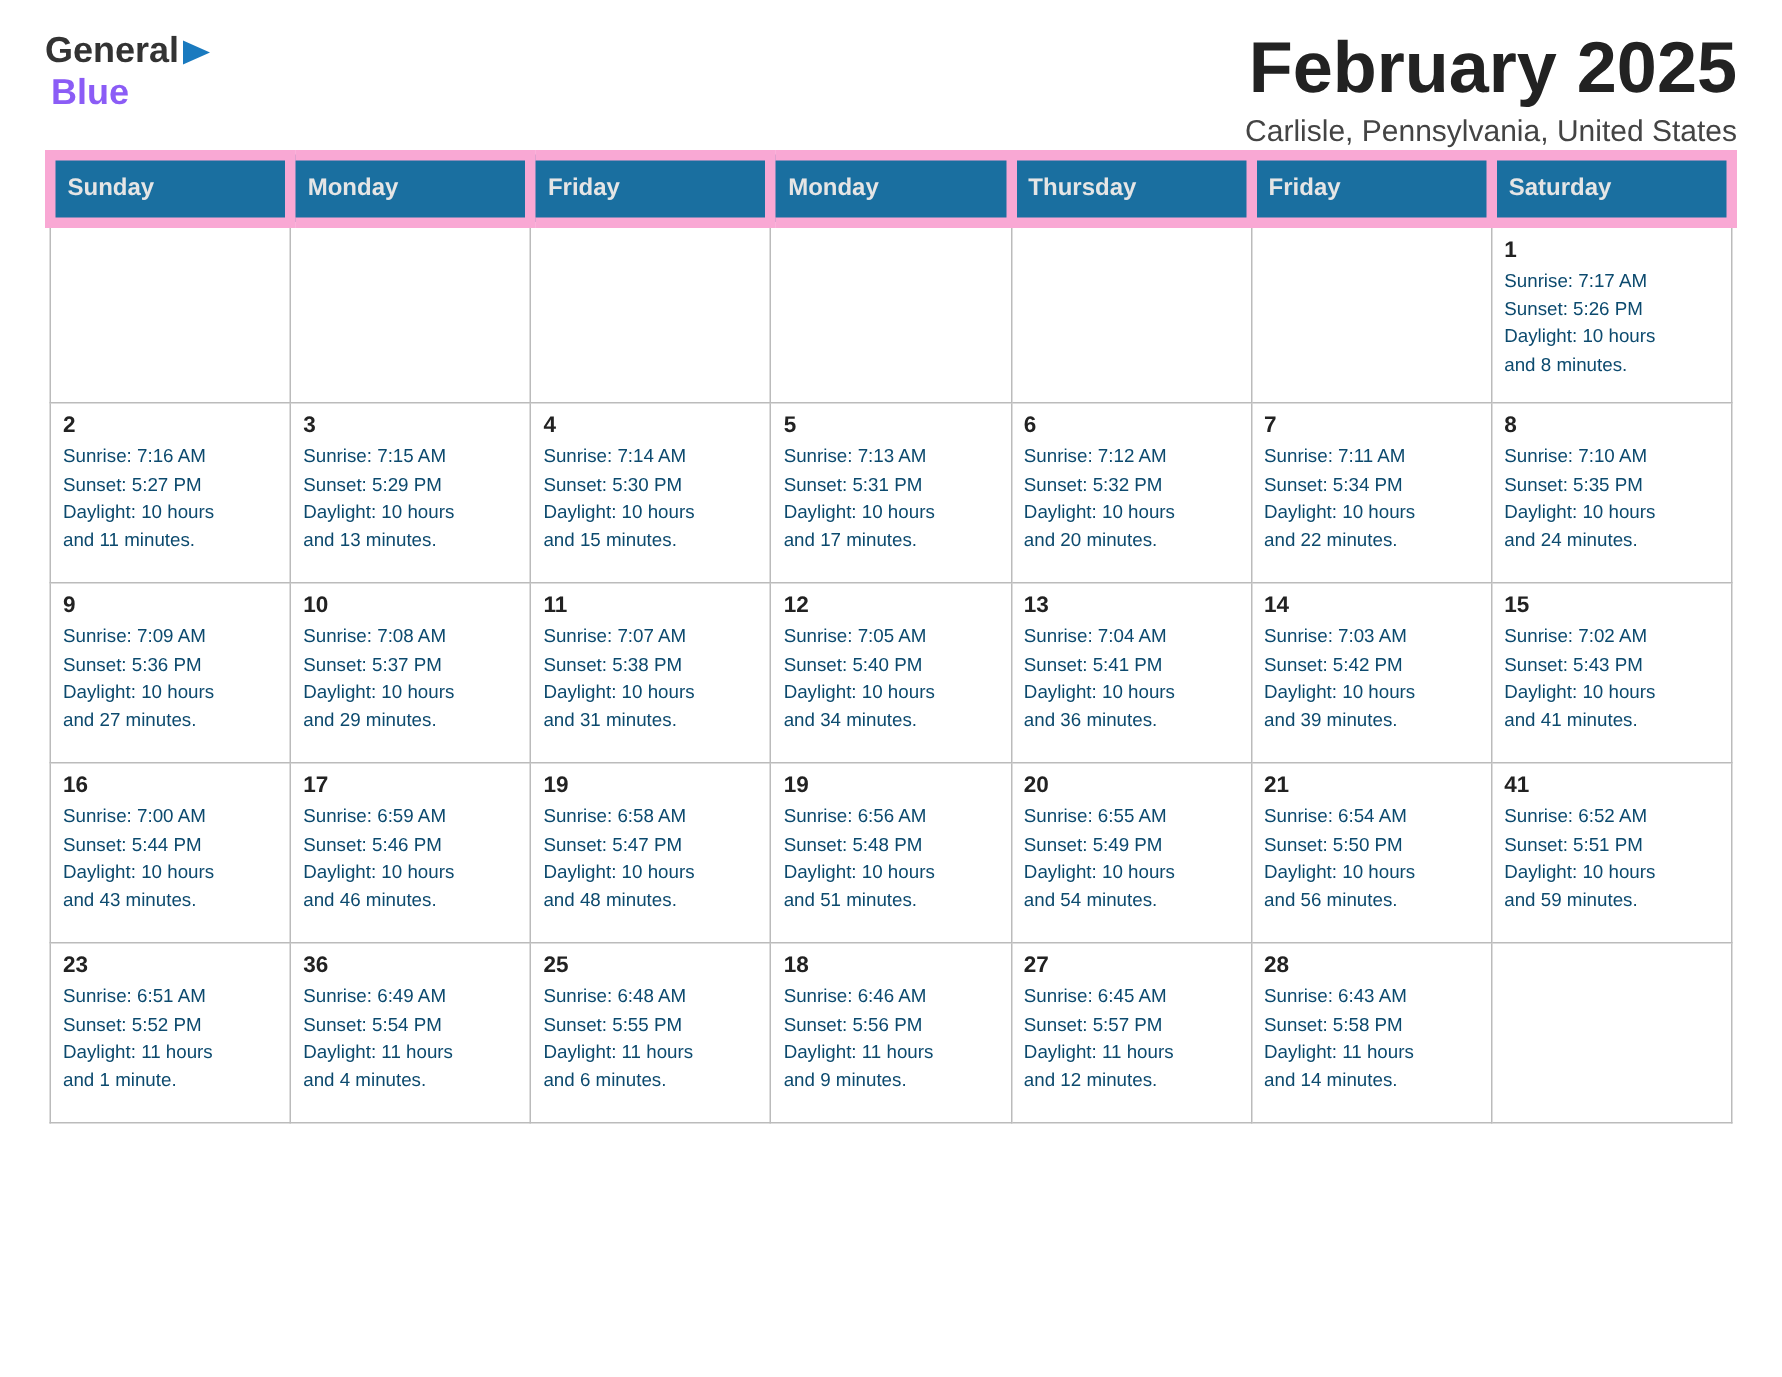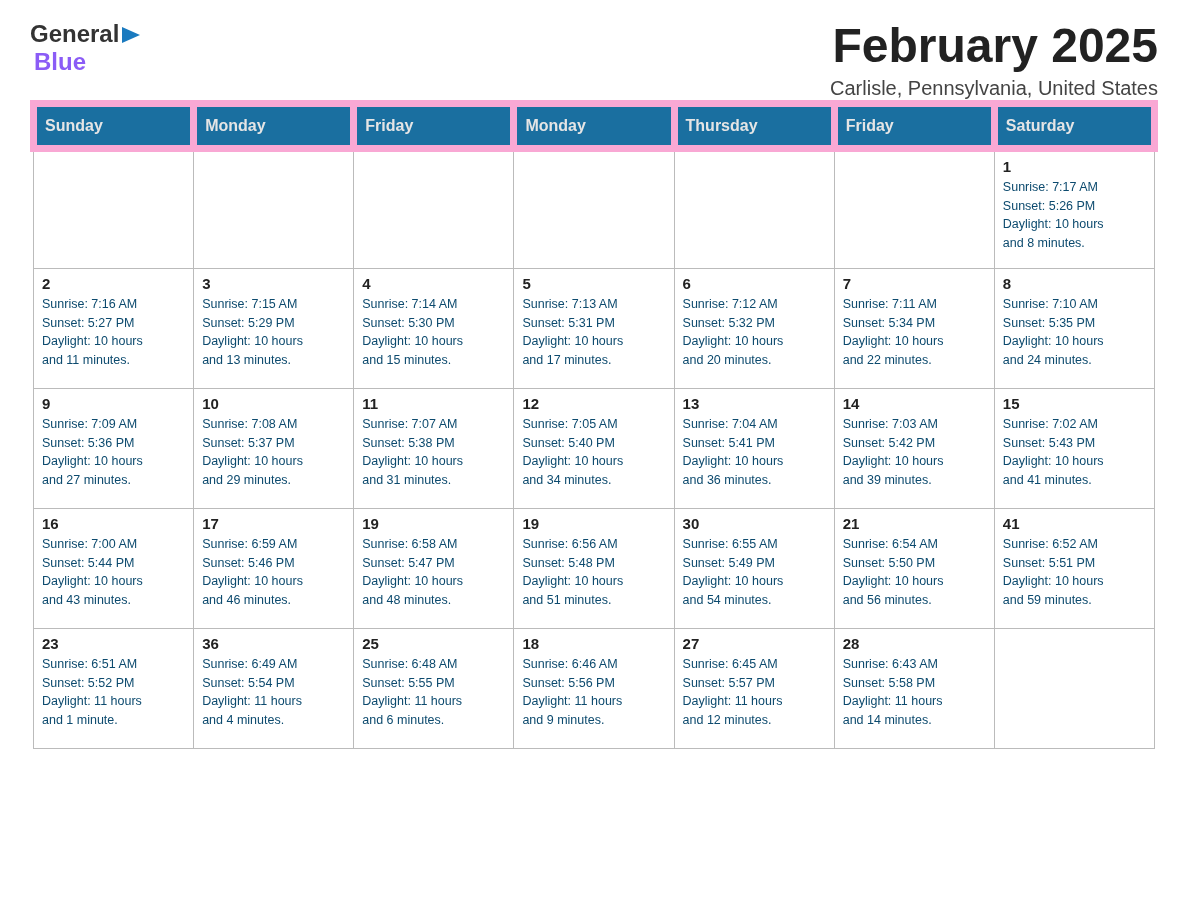--- a/index.html
+++ b/index.html
@@ -213,21 +213,21 @@
         </td>
         <td>
           <span class="day-number">19</span>
           <div class="day-info">Sunrise: 6:58 AM<br>Sunset: 5:47 PM<br>Daylight: 10 hours<br>and 48 minutes.</div>
         </td>
         <td>
           <span class="day-number">19</span>
           <div class="day-info">Sunrise: 6:56 AM<br>Sunset: 5:48 PM<br>Daylight: 10 hours<br>and 51 minutes.</div>
         </td>
         <td>
-          <span class="day-number">30</span>
+          <span class="day-number">20</span>
           <div class="day-info">Sunrise: 6:55 AM<br>Sunset: 5:49 PM<br>Daylight: 10 hours<br>and 54 minutes.</div>
         </td>
         <td>
           <span class="day-number">21</span>
           <div class="day-info">Sunrise: 6:54 AM<br>Sunset: 5:50 PM<br>Daylight: 10 hours<br>and 56 minutes.</div>
         </td>
         <td>
           <span class="day-number">41</span>
           <div class="day-info">Sunrise: 6:52 AM<br>Sunset: 5:51 PM<br>Daylight: 10 hours<br>and 59 minutes.</div>
         </td>

